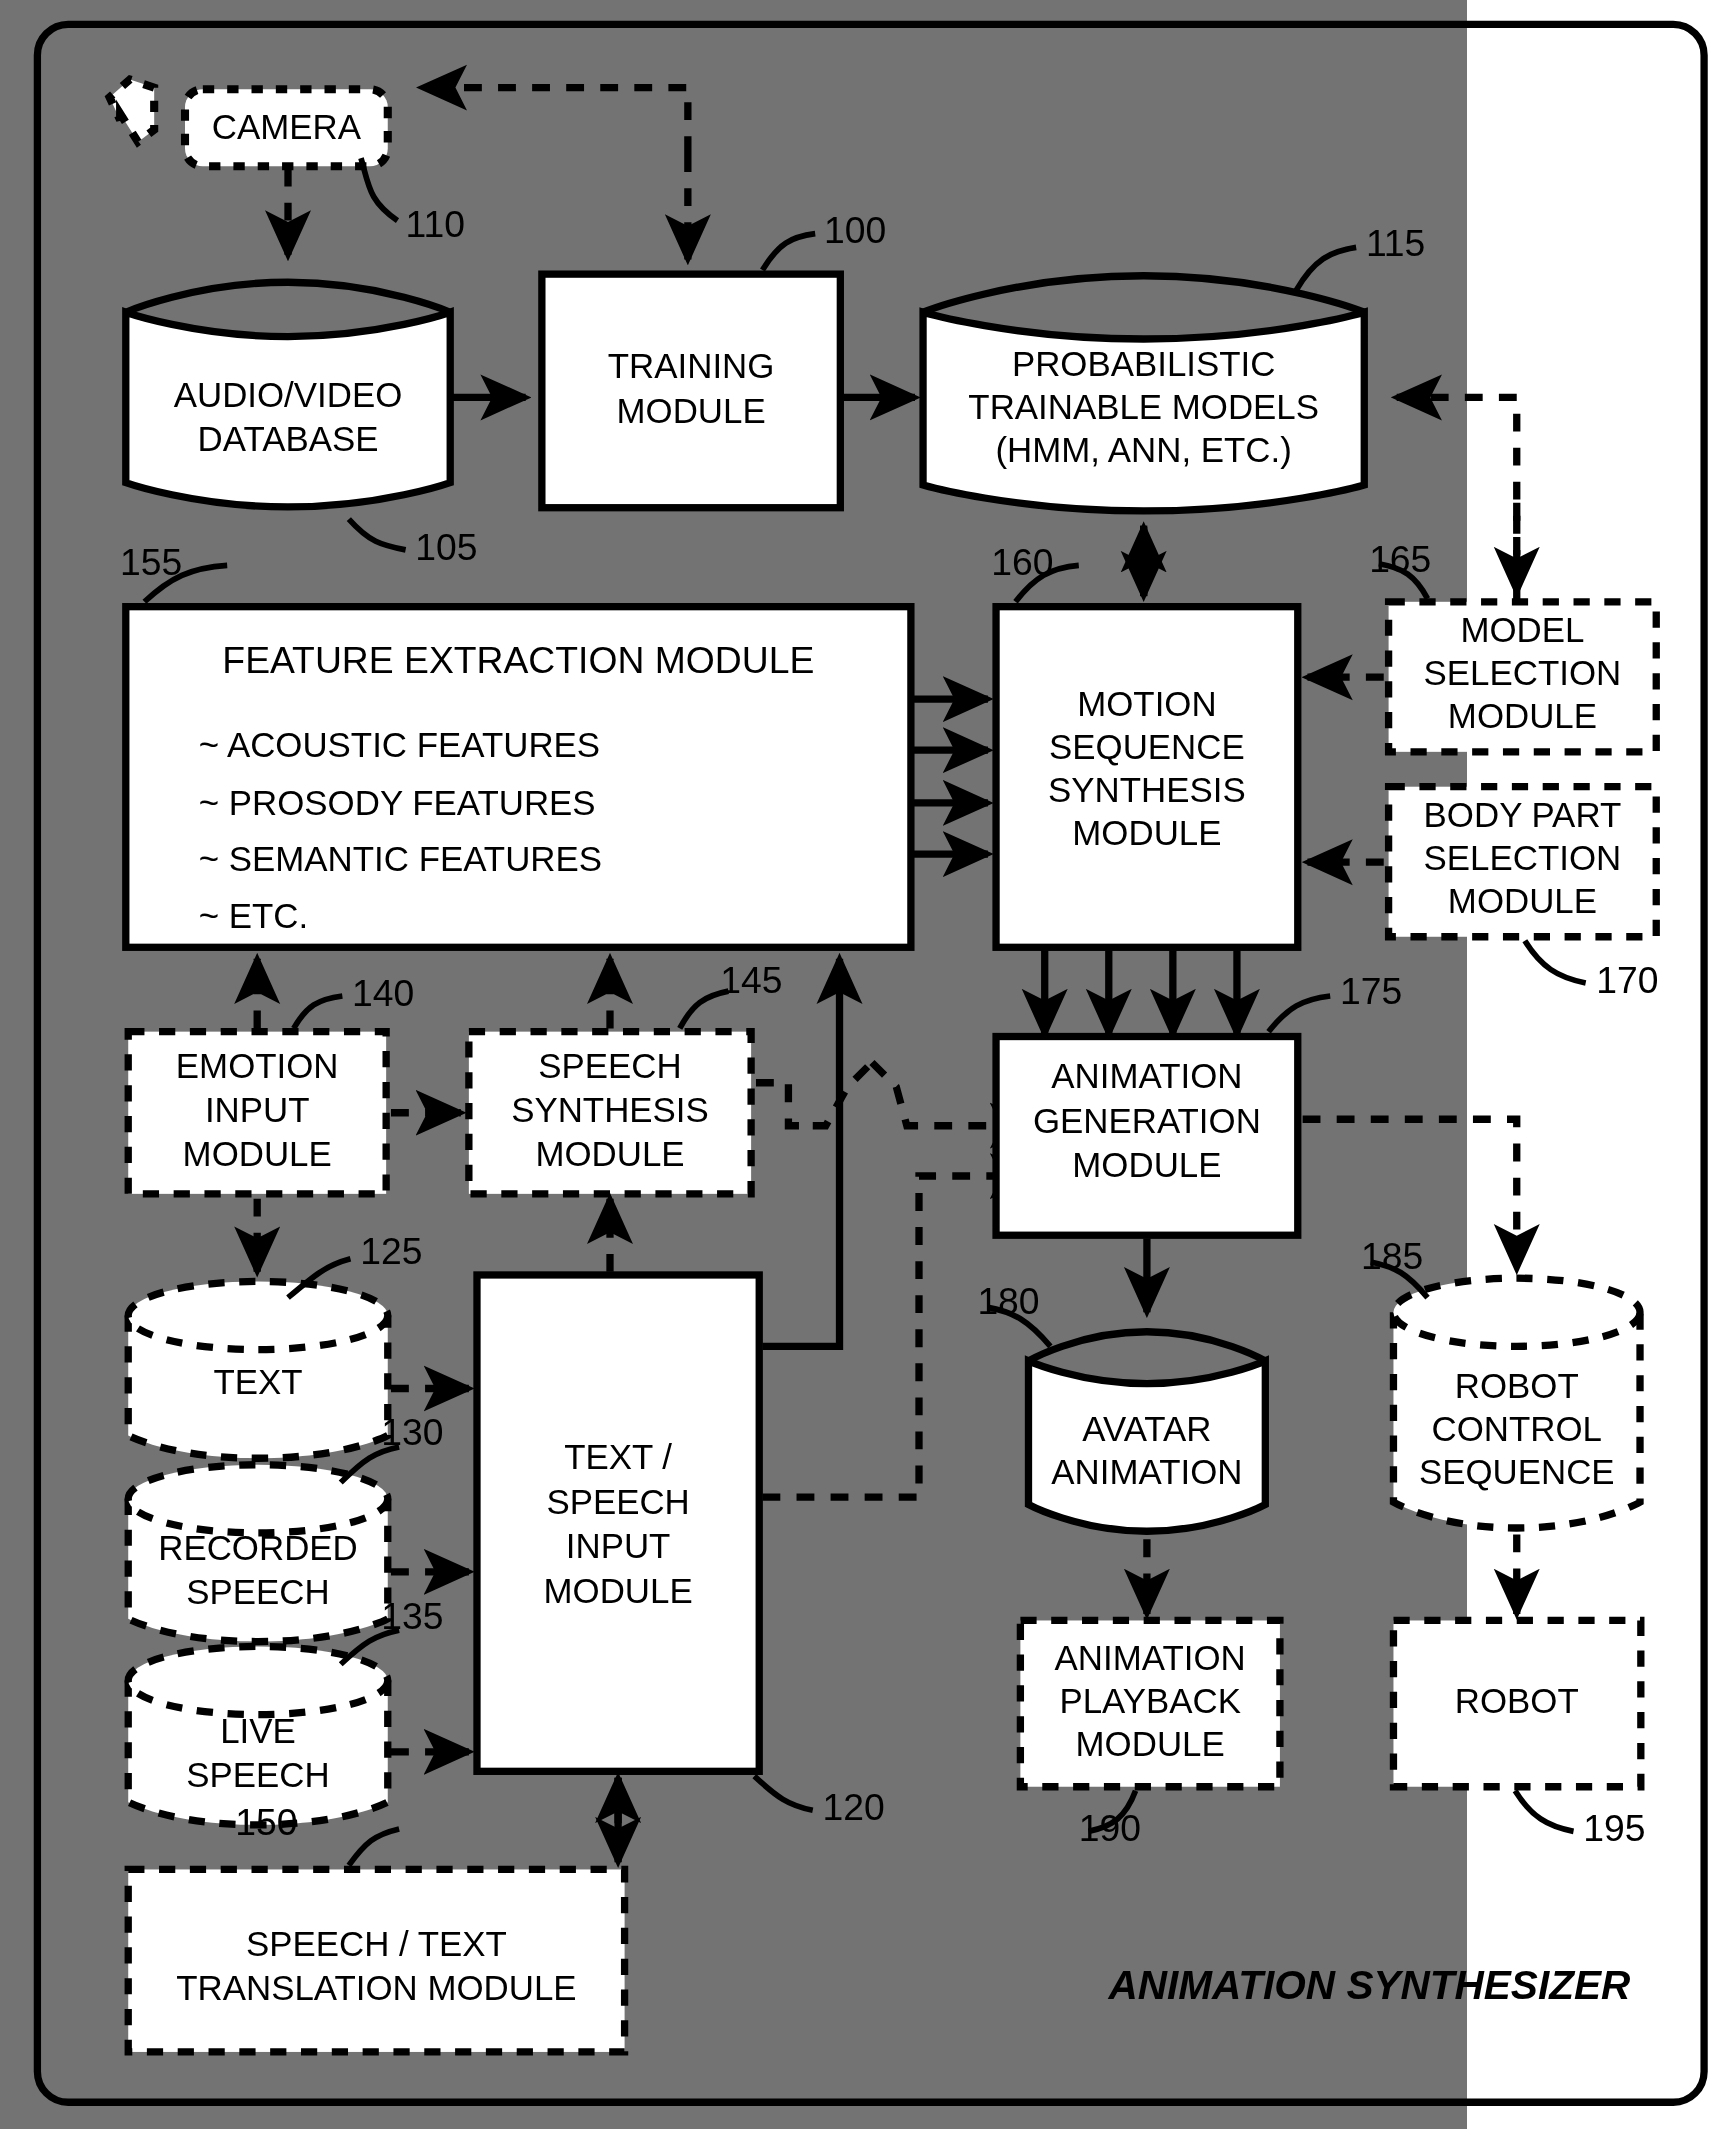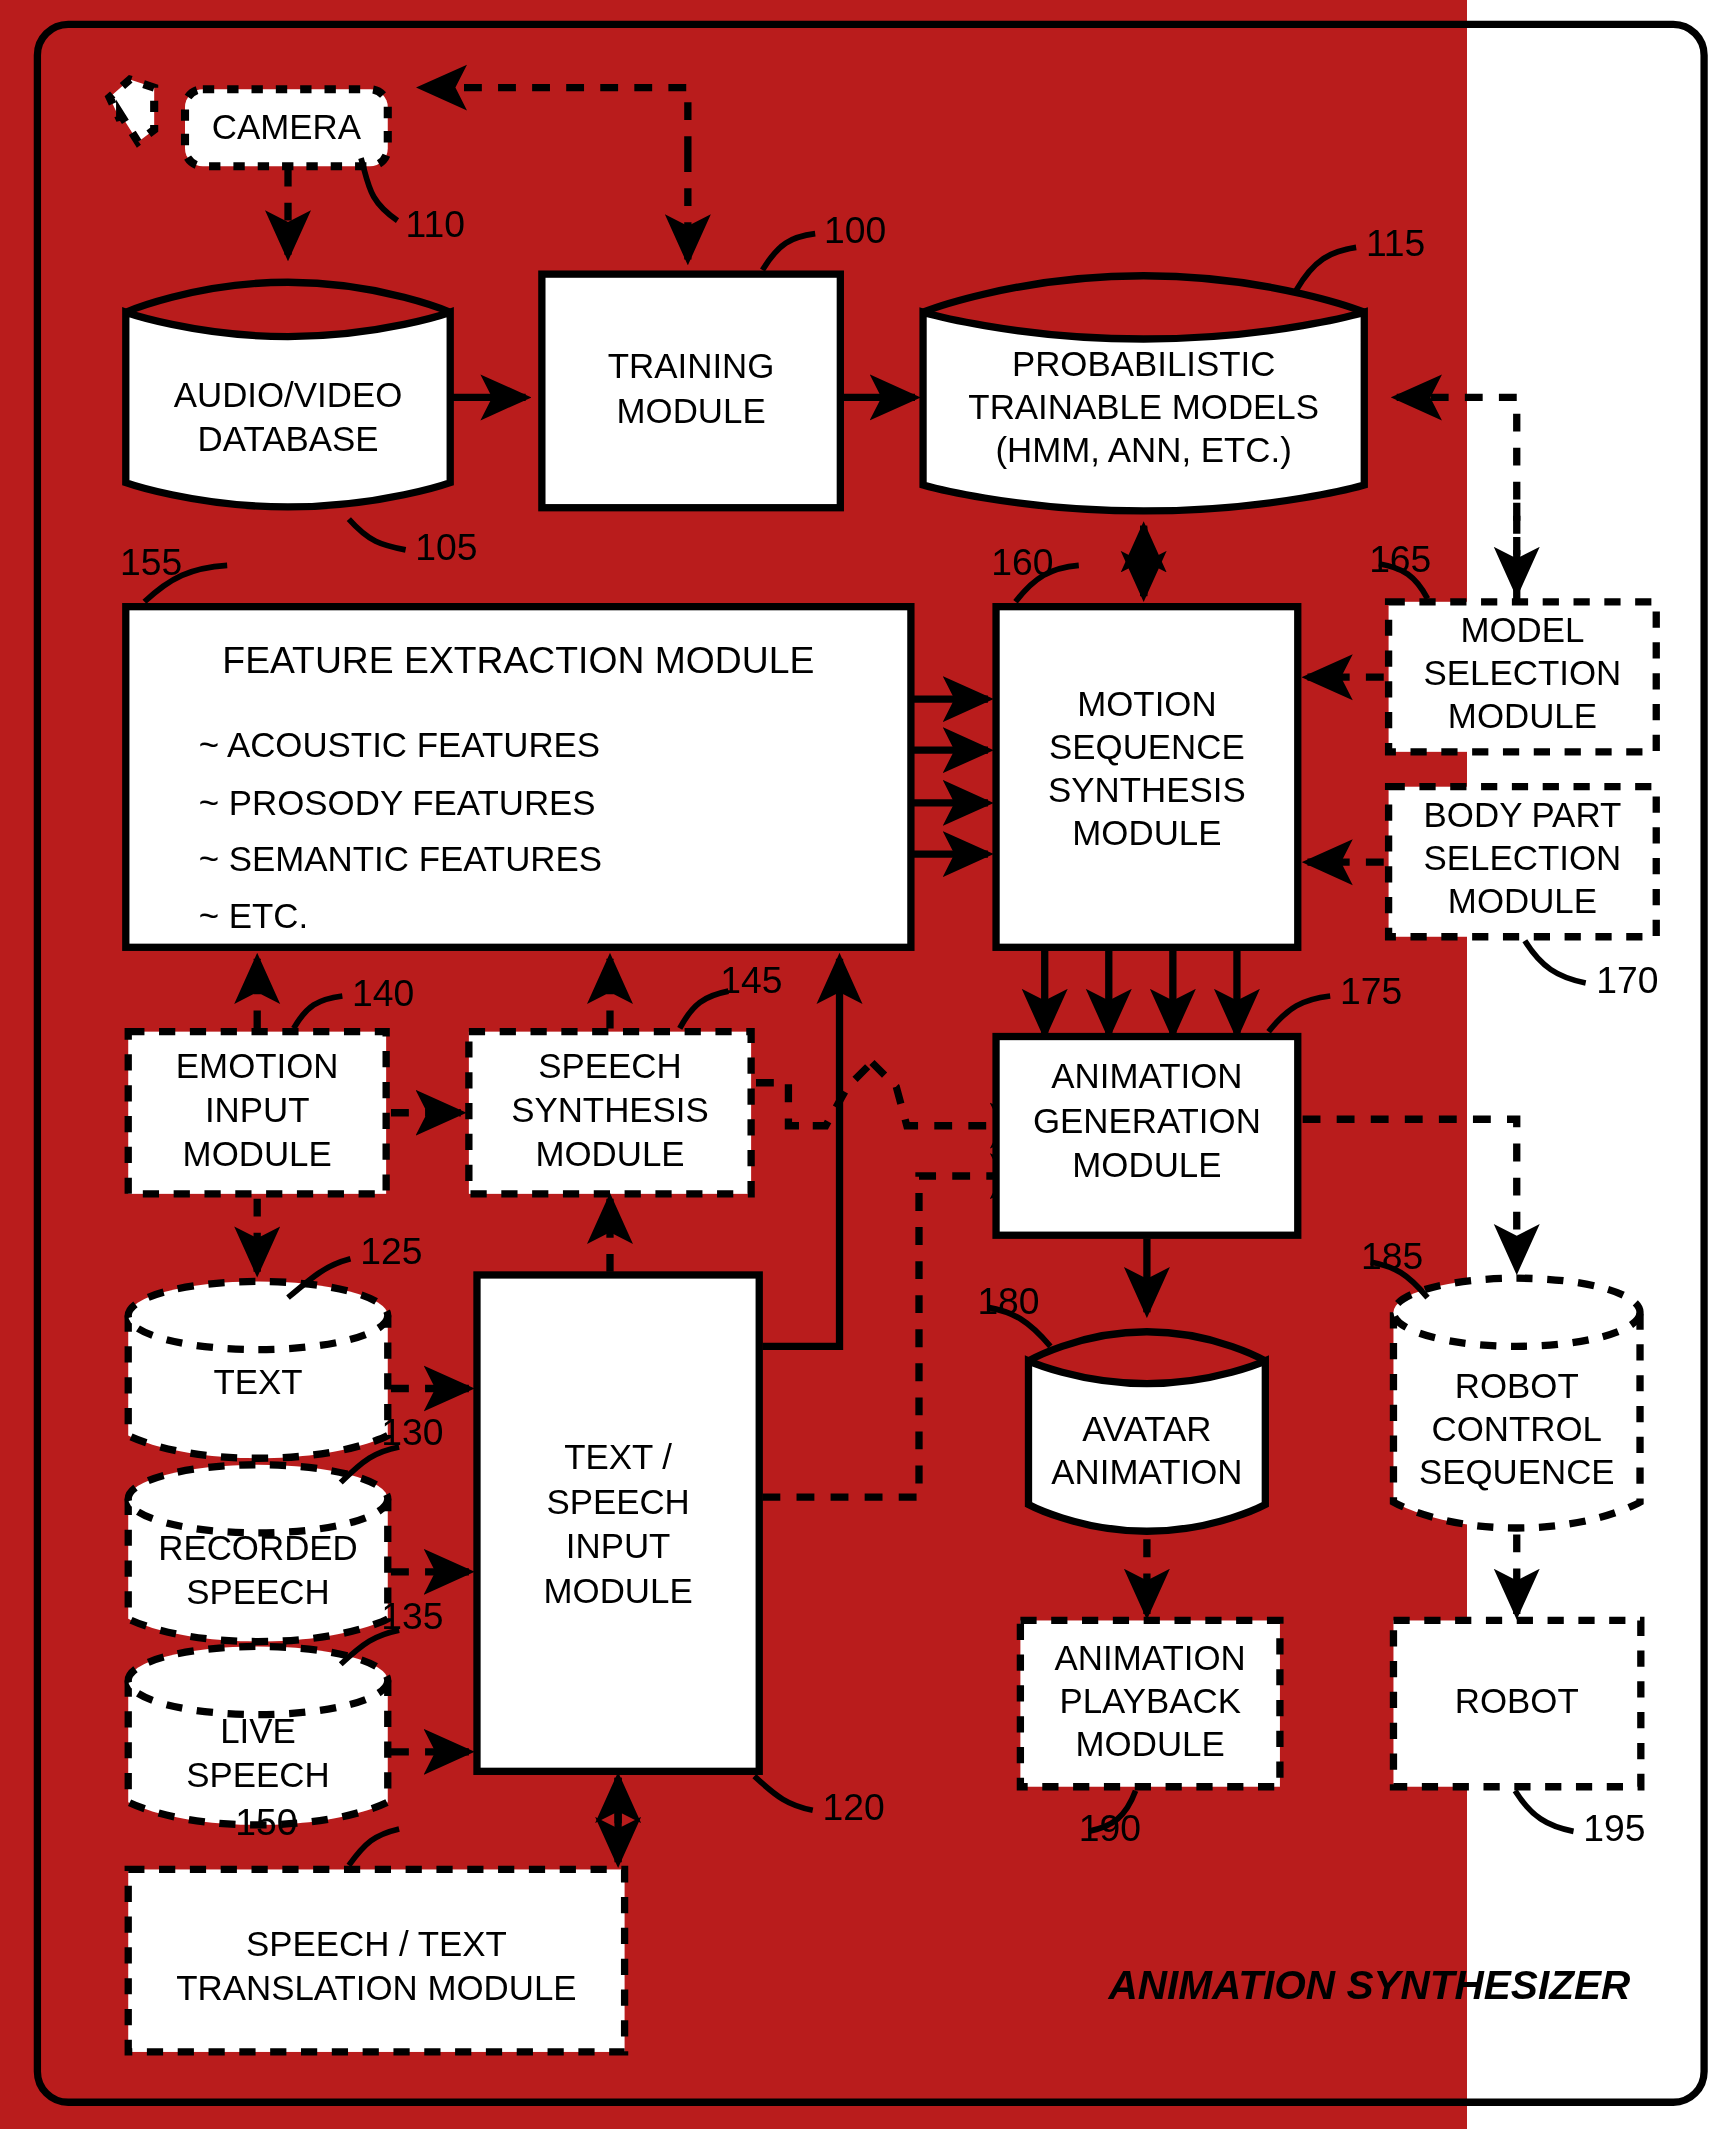--- a/index.html
+++ b/index.html
@@ -1,18 +1,18 @@
 <!DOCTYPE html>
 <html style="font-size:13px"><head>
 <meta charset="utf-8">
 <title>Animation Synthesizer Block Diagram</title>
 <style>
   html,body{margin:0;padding:0;background:#ffffff;}
   body{font-family:"Liberation Sans",sans-serif;}
-  #stage{position:relative;width:1467px;height:2129px;background:#b91c1c;}
+  #stage{position:relative;width:1467px;height:2129px;background:#737373;}
   svg#diagram{display:block;width:1735px;height:2129px;}
   text{font-family:"Liberation Sans",sans-serif;fill:#000;}
   .lbl{font-size:43px;text-anchor:middle;dominant-baseline:middle;}
   .lbl-big{font-size:46px;text-anchor:middle;dominant-baseline:middle;}
   .lbl-left{font-size:43px;text-anchor:start;dominant-baseline:middle;}
   .ref{font-size:46px;text-anchor:start;dominant-baseline:middle;}
   .title{font-size:50px;font-weight:bold;font-style:italic;text-anchor:end;dominant-baseline:middle;}
   .solid{fill:none;stroke:#000;stroke-width:9;}
   .solidbox{fill:#fff;stroke:#000;stroke-width:9;}
   .dashbox{fill:#fff;stroke:#000;stroke-width:9;stroke-dasharray:20 18;stroke-linecap:butt;}

